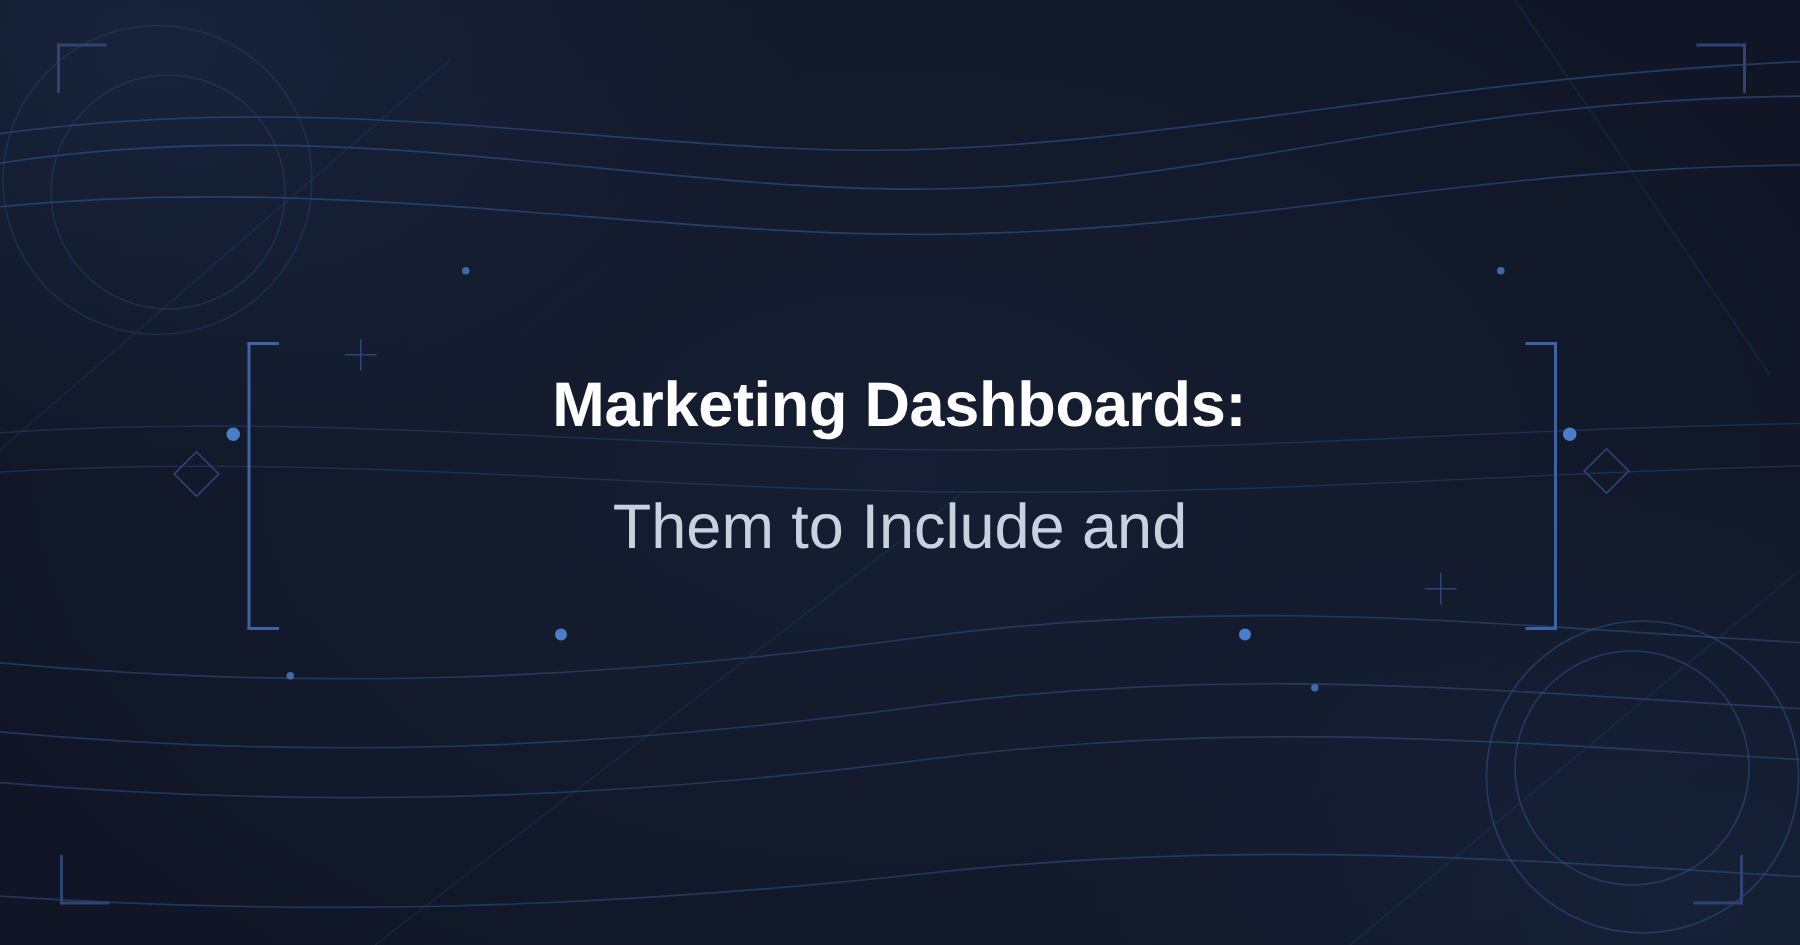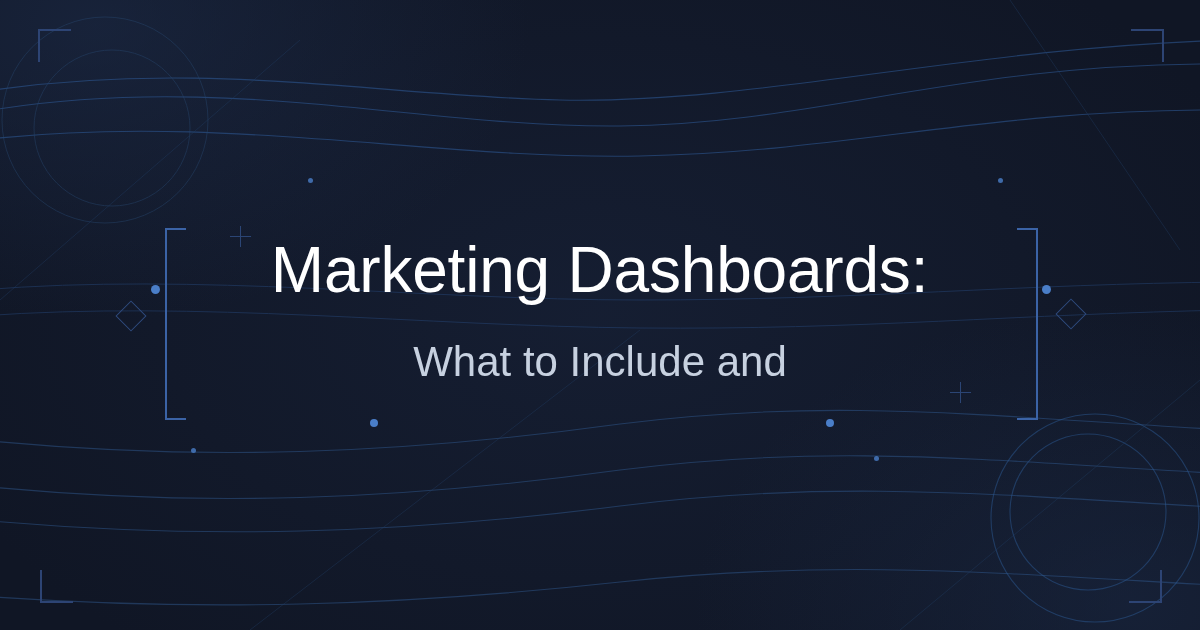--- a/index.html
+++ b/index.html
@@ -35,22 +35,22 @@
     top: 0;
     width: 1200px;
     height: 630px;
     display: flex;
     flex-direction: column;
     align-items: center;
     justify-content: center;
     text-align: center;
   }
   .title {
-    font-size: 64px;
-    font-weight: 400;
+    font-size: 42px;
+    font-weight: 700;
     color: #ffffff;
     letter-spacing: -0.2px;
     line-height: 1.0;
     margin: 0 1px 30px 0;
     white-space: nowrap;
   }
   .subtitle {
     font-size: 42px;
     font-weight: 400;
     color: #c7d1e0;
@@ -163,17 +163,17 @@
   <div class="dot" style="left:998px; top:178px; width:5px; height:5px; opacity:.8;"></div>
 
   <div class="corner corner-tl" style="left:38px; top:29px;"></div>
   <div class="corner corner-tr" style="left:1131px; top:29px;"></div>
   <div class="corner corner-bl" style="left:40px; top:570px;"></div>
   <div class="corner corner-br" style="left:1129px; top:570px;"></div>
 
   <div class="text-wrap">
     <h1 class="title">Marketing Dashboards:</h1>
     <div class="subtitle">
-      <span class="subtitle-line">What to Include and</span>
+      <span class="subtitle-line">Them to Include and</span>
     </div>
   </div>
 
 </div>
 
 </body></html>

